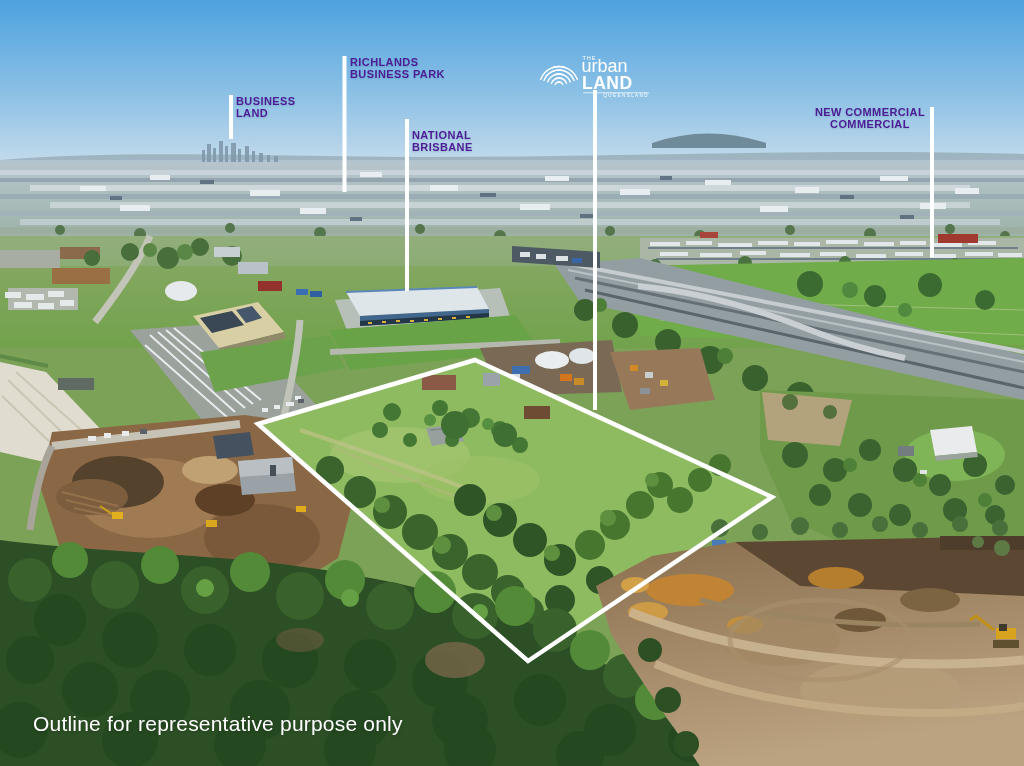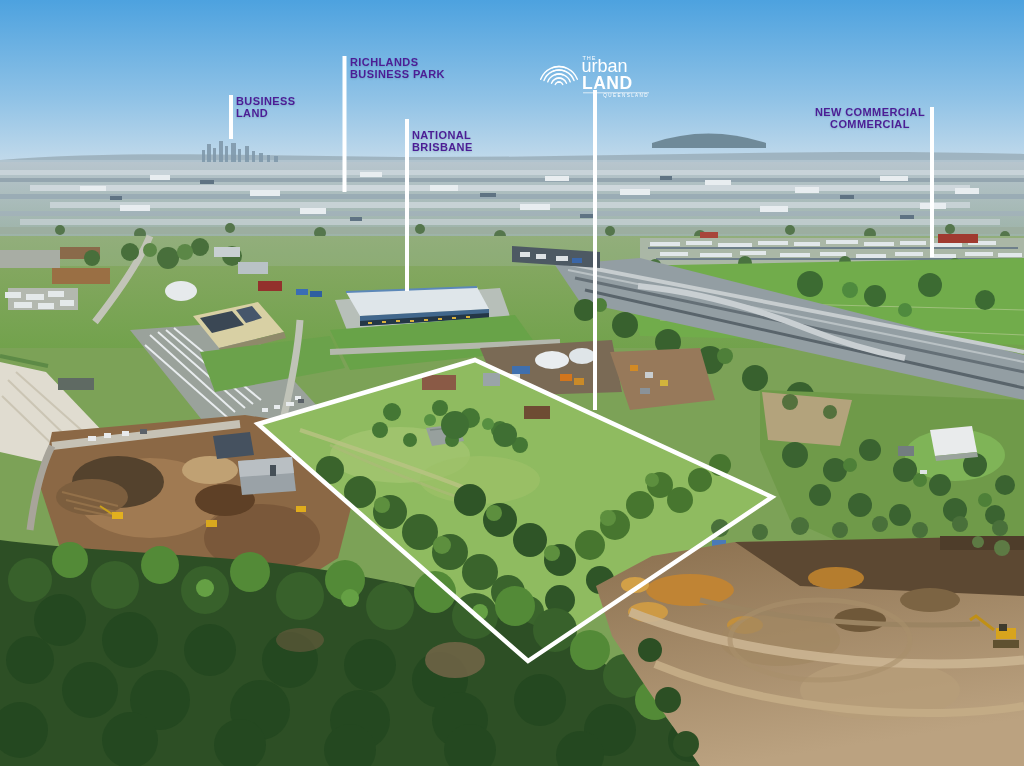--- a/index.html
+++ b/index.html
@@ -570,14 +570,15 @@
   </g>
   <g fill="#ffffff" font-family="Liberation Sans, sans-serif">
     <text x="42.5" y="12" font-size="5.5" letter-spacing="1">THE</text>
     <text x="41.5" y="24" font-size="18" font-weight="400">urban</text>
     <text x="42" y="41" font-size="17.5" font-weight="700" letter-spacing="0.5">LAND</text>
     <line x1="43" y1="44.8" x2="109" y2="44.8" stroke="#ffffff" stroke-width="0.7"></line>
     <text x="109" y="49" font-size="4.6" text-anchor="end" letter-spacing="1.4">QUEENSLAND</text>
   </g>
 </svg>
 
+<div class="disclaimer">Outline for representative purpose only</div>
 
 </div>
 
 </body></html>

